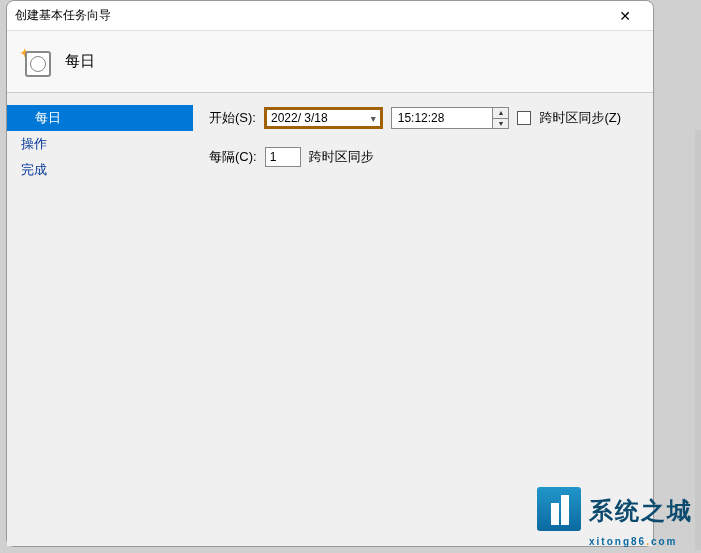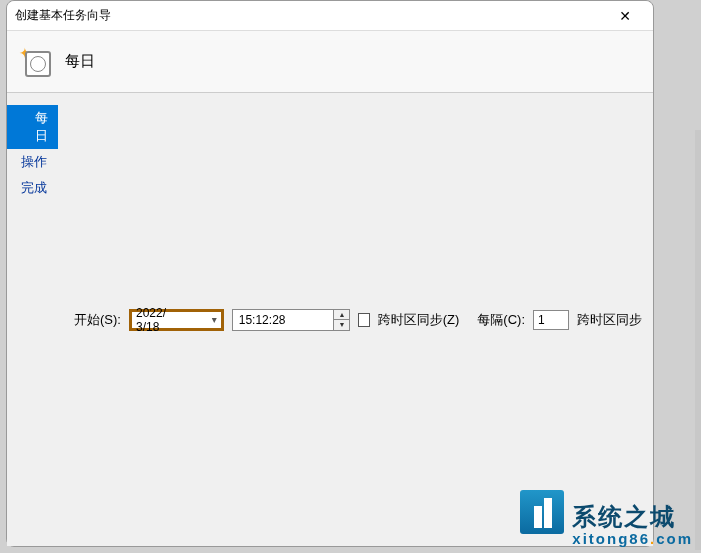--- a/index.html
+++ b/index.html
@@ -120,20 +120,21 @@
     .sidebar-item.selected {
       background: #0078d7;
       color: #fff;
     }
     .main {
       flex: 1;
       padding: 14px 16px;
       font-size: 13px;
       color: #000;
       display: flex;
+      flex-direction: column;
       gap: 18px;
     }
     .row {
       display: flex;
       align-items: center;
       gap: 8px;
     }
     .label {
       white-space: nowrap;
     }
@@ -239,24 +240,25 @@
       line-height: 1.1;
     }
     .wm-cn {
       font-size: 24px;
       font-weight: bold;
       color: #0c4a6e;
       letter-spacing: 2px;
       margin-top: 27px;
     }
     .wm-en {
-      font-size: 15px;
+      font-size: 10px;
       font-weight: bold;
       color: #0b6aa0;
       letter-spacing: 2px;
+      margin-top: 12px;
     }
     .wm-en .dot {
       color: #f59e0b;
     }
     .right-shadow{
       position:absolute;
       right:0; top:130px; width:6px; height:420px;
       background:#c8c8c8;
     }
   </style>

